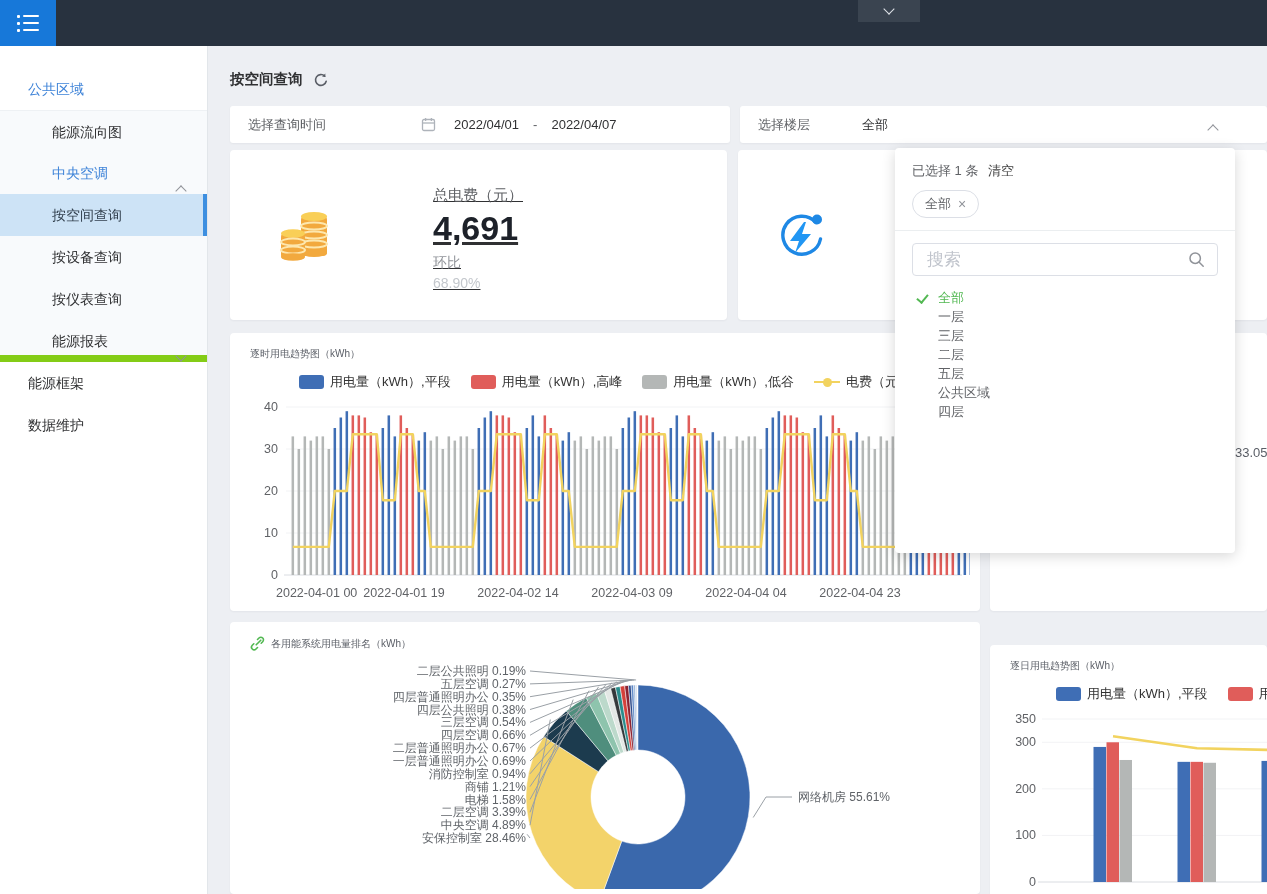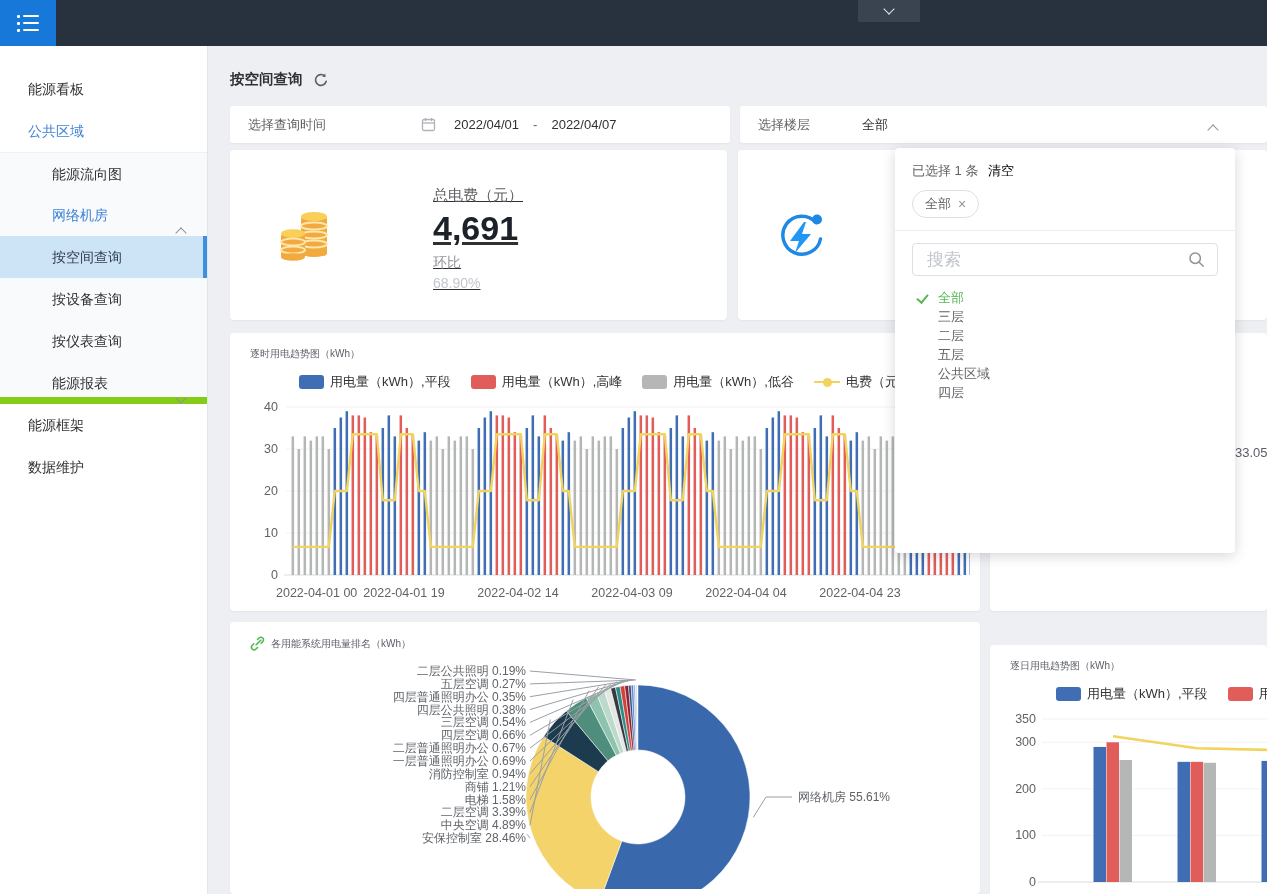--- a/index.html
+++ b/index.html
@@ -51,21 +51,21 @@
   .lnic{display:inline-block;width:26px;height:2.5px;position:relative;margin-right:6px;vertical-align:3px;}
   .lnic i{position:absolute;left:9px;top:-3.2px;width:9px;height:9px;border-radius:50%;}
   .legend .litem{display:flex;align-items:center;cursor:pointer;}
   svg text.tick{font-size:12.5px;fill:#606266;font-family:"Liberation Sans",sans-serif;}
   svg text.axis{font-size:12.5px;fill:#606266;font-family:"Liberation Sans",sans-serif;}
   svg text.plbl{font-size:12px;fill:#5f6368;font-family:"Liberation Sans",sans-serif;}
   
   #floor-panel{position:absolute;left:895px;top:148px;width:340px;height:405px;background:#fff;border-radius:4px;
                box-shadow:0 3px 14px rgba(0,0,0,.16);z-index:100;box-sizing:border-box;}
   #panel-head{margin:14px 0 0 17px;font-size:13px;color:#606266;}
-  #panel-clear{color:#000000;cursor:pointer;margin-left:6px;}
+  #panel-clear{color:#404040;cursor:pointer;margin-left:6px;}
   #panel-tag{display:inline-flex;align-items:center;gap:7px;margin:10px 0 0 17px;border:1px solid #dcdfe6;border-radius:14px;
              padding:4px 12px;font-size:13px;color:#606266;}
   #tag-close{color:#909399;cursor:pointer;font-size:14px;line-height:1;}
   #panel-divider{border:none;border-top:1px solid #ebeef0;margin:12px 0 0 0;}
   #panel-search{position:relative;margin:12px 17px 0 17px;height:31px;border:1px solid #dcdfe6;border-radius:4px;display:flex;align-items:center;}
   #panel-search input{border:none;outline:none;flex:1;margin-left:12px;font-size:17px;color:#303133;font-family:"Liberation Sans",sans-serif;background:transparent;}
   #panel-search input::placeholder{color:#c0c4cc;}
   #search-icon{margin-right:12px;display:flex;}
   #panel-options{margin-top:12px;}
   .opt{height:19px;line-height:19px;font-size:13px;color:#606266;padding-left:43px;cursor:pointer;position:relative;}
@@ -90,24 +90,23 @@
         <span class="hdot"></span>
         <span class="hbar"></span>
       </span>
   </div>
   <div id="nav-tab">
     <span class="chev white down"></span>
   </div>
 </div>
 
 <div id="sidebar">
-    <div class="side-item lvl1"><span>能源看板</span></div>
     <div class="side-item lvl1 active"><span>公共区域</span></div>
     <div class="side-item lvl2 grp grp-first"><span>能源流向图</span></div>
-    <div class="side-item lvl2 grp active"><span>网络机房</span><span class="chevwrap"><span class="chev up"></span></span></div>
+    <div class="side-item lvl2 grp active"><span>中央空调</span><span class="chevwrap"><span class="chev up"></span></span></div>
     <div class="side-item lvl3 grp selected"><span>按空间查询</span></div>
     <div class="side-item lvl3 grp"><span>按设备查询</span></div>
     <div class="side-item lvl3 grp"><span>按仪表查询</span></div>
     <div class="side-item lvl2 grp grp-last"><span>能源报表</span><span class="chevwrap"><span class="chev down"></span></span></div>
     <div class="side-item lvl1"><span>能源框架</span></div>
     <div class="side-item lvl1"><span>数据维护</span></div>
   </div>
 
 <div id="breadcrumb">
   <span>按空间查询</span>
@@ -457,19 +456,20 @@
     <input type="text" placeholder="搜索" style="">
     <span id="search-icon">
       <svg width="17" height="17" viewBox="0 0 17 17">
         <circle cx="7.2" cy="7.2" r="5.2" fill="none" stroke="#909399" stroke-width="1.5"></circle>
         <line x1="11.2" y1="11.2" x2="15.2" y2="15.2" stroke="#909399" stroke-width="1.5" stroke-linecap="round"></line>
       </svg>
     </span>
   </div>
   <div id="panel-options">
       <div class="opt checked"><span class="ck"></span><span>全部</span></div>
+      <div class="opt"><span>一层</span></div>
       <div class="opt"><span>三层</span></div>
       <div class="opt"><span>二层</span></div>
       <div class="opt"><span>五层</span></div>
       <div class="opt"><span>公共区域</span></div>
       <div class="opt"><span>四层</span></div>
     </div>
 </div>
 
 </body></html>

